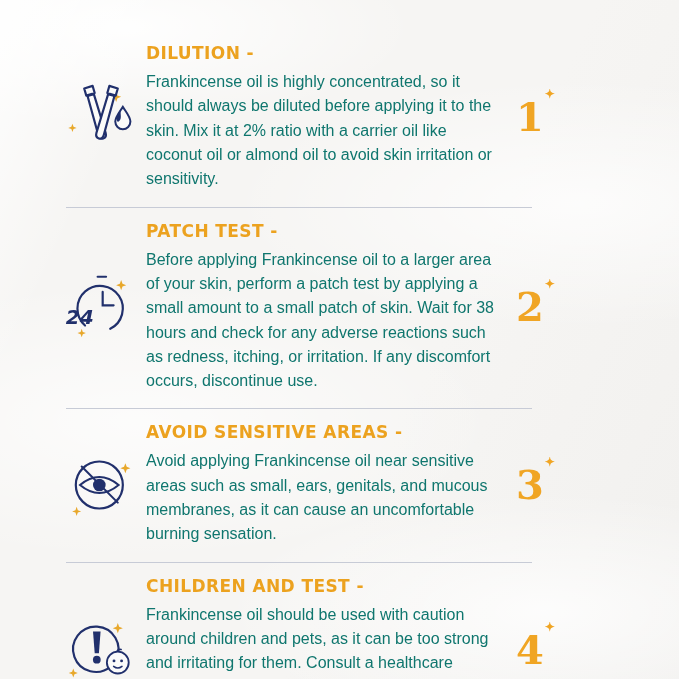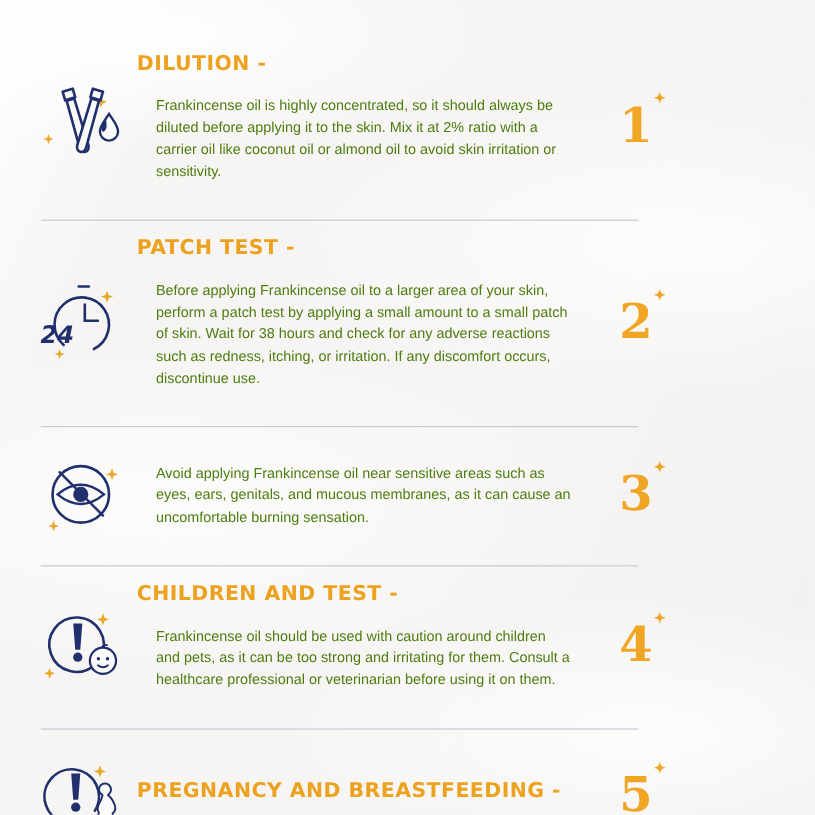--- a/index.html
+++ b/index.html
@@ -17,21 +17,21 @@
       radial-gradient(ellipse 420px 140px at 18% 4%, rgba(255,255,255,0.95), rgba(255,255,255,0) 70%),
       radial-gradient(ellipse 500px 180px at 85% 30%, rgba(255,255,255,0.75), rgba(255,255,255,0) 70%),
       radial-gradient(ellipse 520px 200px at 20% 62%, rgba(255,255,255,0.7), rgba(255,255,255,0) 70%),
       radial-gradient(ellipse 460px 170px at 80% 90%, rgba(255,255,255,0.8), rgba(255,255,255,0) 70%),
       linear-gradient(295deg, rgba(232,231,229,0.35) 0%, rgba(255,255,255,0) 40%);
   }
   .page{
     position:relative;
     box-sizing:border-box;
     width:586px;height:679px;
-    padding:30px 20px 10px 24px;
+    padding:30px 20px 10px 56px;
   }
   .section{
     display:flex;
     align-items:center;
     padding:13px 0 15px 0;
   }
   .icon-box{
     flex:0 0 90px;
     display:flex;justify-content:center;
   }
@@ -42,24 +42,24 @@
   }
   .section-title{
     font-family:"DejaVu Sans", sans-serif;
     font-weight:bold;
     font-size:17px;
     letter-spacing:0.4px;
     color:#eca21f;
     margin:0 0 7px 0;
   }
   .section-body{
-    font-size:12px;
+    font-size:16px;
     line-height:1.52;
-    color:#4d7c0f;
-    margin:16px;
+    color:#0f766e;
+    margin:0;
   }
   .number-box{
     flex:0 0 72px;
     display:flex;align-items:center;justify-content:center;
   }
   .big-number{
     position:relative;
     font-family:"DejaVu Serif", serif;
     font-weight:bold;
     font-size:40px;
@@ -159,21 +159,22 @@
         <path class="gold-fill" d="M21 76 l1.4 4 4 1.4 -4 1.4 -1.4 4 -1.4 -4 -4 -1.4 4 -1.4 Z"></path>
         <circle class="navy-stroke" stroke-width="2.6" cx="48" cy="50" r="28"></circle>
 
         <path class="navy-stroke" stroke-width="2.4" d="M25 50 Q48 31 71 50 Q48 69 25 50 Z"></path>
         <circle class="navy-fill" cx="48" cy="50" r="7.5" fill="#1c3f9e"></circle>
 
         <path class="navy-stroke" stroke-width="2.4" stroke-linecap="round" d="M27 28 L70 71"></path>
       </svg>
     </div>
     <div class="content">
-      <p class="section-body">Avoid applying Frankincense oil near sensitive areas such as eyes, ears, genitals, and mucous membranes, as it can cause an uncomfortable burning sensation.</p>
+      <h2 class="section-title">AVOID SENSITIVE AREAS -</h2>
+      <p class="section-body">Avoid applying Frankincense oil near sensitive areas such as small, ears, genitals, and mucous membranes, as it can cause an uncomfortable burning sensation.</p>
     </div>
     <div class="number-box">
       <div class="big-number">
         <span>3</span>
         <span class="spark">✦</span>
       </div>
     </div>
   </div>
 
   <hr class="divider">

